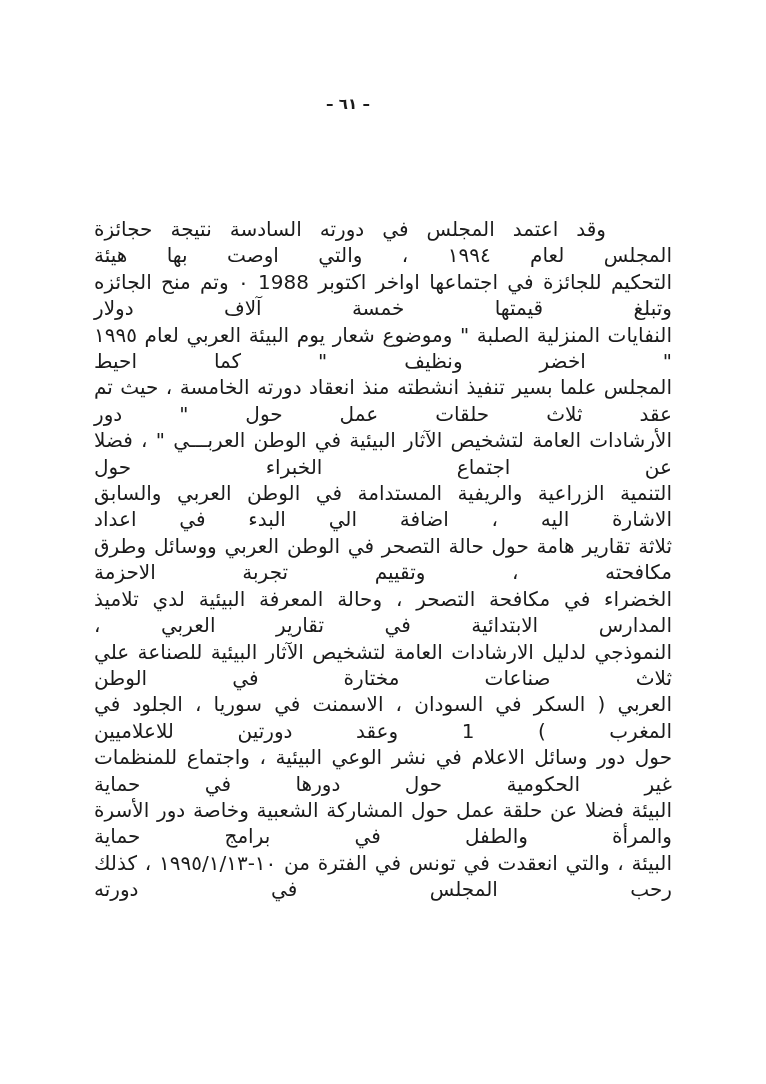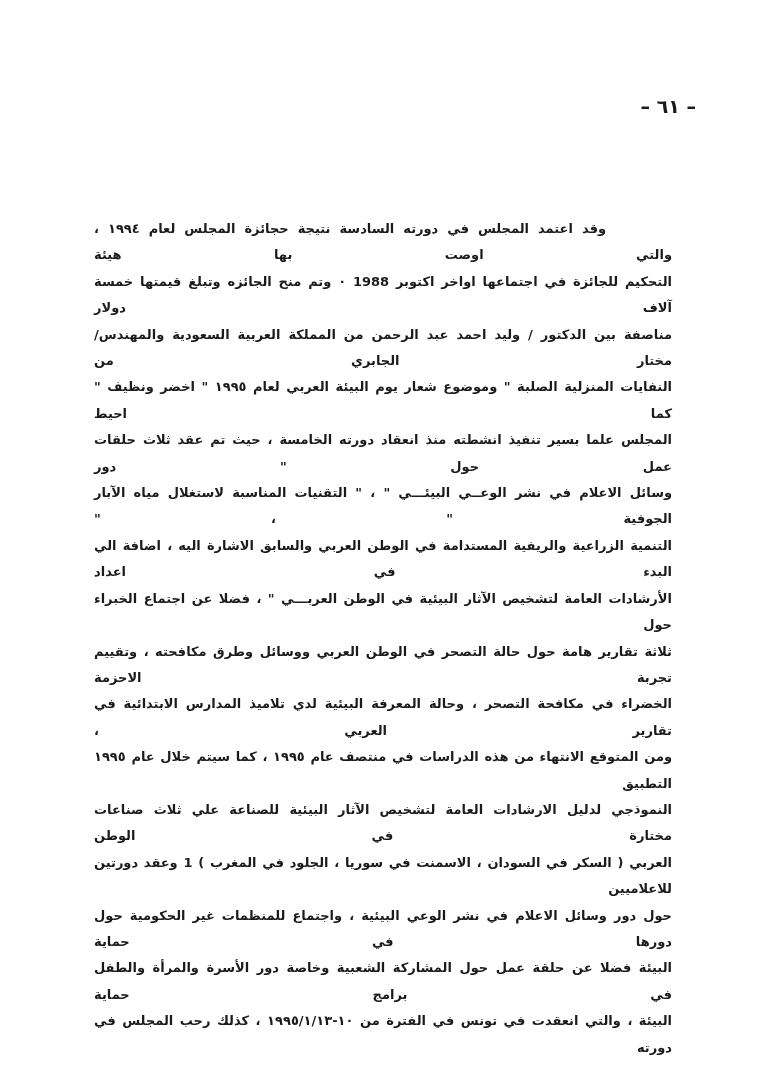--- a/index.html
+++ b/index.html
@@ -15,39 +15,40 @@
     color: #1b1b1b;
     font-family: "DejaVu Sans", sans-serif;
     direction: rtl;
     overflow: hidden;
   }
   .page-number {
     position: absolute;
     top: 95px;
     left: 0;
     width: 100%;
+    text-align: center;
     text-indent: 70px; 
-    font-size: 19px;
+    font-size: 15px;
     font-weight: bold;
     letter-spacing: 3px;
     direction: rtl;
   }
   .content {
     position: absolute;
     top: 216px;
     right: 94px;
     width: 578px;
   }
   .para {
     margin: 0;
     padding: 0;
   }
   .line {
-    font-size: 13px;
-    font-weight: bold;
+    font-size: 20px;
+    font-weight: normal;
     line-height: 26.4px;
     text-align: justify;
     text-align-last: justify;
     word-spacing: 1px;
   }
   .line.first-line {
     text-indent: 66px; 
   }
 </style>
 </head>
@@ -55,29 +56,26 @@
 
 <div class="page">
 
   <div class="page-number">– ٦١ –</div>
 
   <div class="content">
 
     <div class="para para-1">
       <div class="line first-line">وقد اعتمد المجلس في دورته السادسة نتيجة حجائزة المجلس لعام ١٩٩٤ ، والتي اوصت بها هيئة</div>
       <div class="line">التحكيم للجائزة في اجتماعها اواخر اكتوبر 1988 ٠ وتم منح الجائزه وتبلغ قيمتها خمسة آلاف دولار</div>
-      <div class="line">مناصفة بين الدكتور / وليد احمد عبد الرحمن من المملكة العربية السعودية والمهندس/ مختار الجابري من</div>
       <div class="line">النفايات المنزلية الصلبة " وموضوع شعار يوم البيئة العربي لعام ١٩٩٥ " اخضر ونظيف " كما احيط</div>
       <div class="line">المجلس علما بسير تنفيذ انشطته منذ انعقاد دورته الخامسة ، حيث تم عقد ثلاث حلقات عمل حول " دور</div>
-      <div class="line">وسائل الاعلام في نشر الوعــي البيئـــي " ، " التقنيات المناسبة لاستغلال مياه الآبار الجوفية " ، "</div>
+      <div class="line">الأرشادات العامة لتشخيص الآثار البيئية في الوطن العربـــي " ، فضلا عن اجتماع الخبراء حول</div>
       <div class="line">التنمية الزراعية والريفية المستدامة في الوطن العربي والسابق الاشارة اليه ، اضافة الي البدء في اعداد</div>
-      <div class="line">الأرشادات العامة لتشخيص الآثار البيئية في الوطن العربـــي " ، فضلا عن اجتماع الخبراء حول</div>
       <div class="line">ثلاثة تقارير هامة حول حالة التصحر في الوطن العربي ووسائل وطرق مكافحته ، وتقييم تجربة الاحزمة</div>
       <div class="line">الخضراء في مكافحة التصحر ، وحالة المعرفة البيئية لدي تلاميذ المدارس الابتدائية في تقارير العربي ،</div>
-      <div class="line">ومن المتوقع الانتهاء من هذه الدراسات في منتصف عام ١٩٩٥ ، كما سيتم خلال عام ١٩٩٥ التطبيق</div>
       <div class="line">النموذجي لدليل الارشادات العامة لتشخيص الآثار البيئية للصناعة علي ثلاث صناعات مختارة في الوطن</div>
       <div class="line">العربي ( السكر في السودان ، الاسمنت في سوريا ، الجلود في المغرب ) 1 وعقد دورتين للاعلاميين</div>
       <div class="line">حول دور وسائل الاعلام في نشر الوعي البيئية ، واجتماع للمنظمات غير الحكومية حول دورها في حماية</div>
       <div class="line">البيئة فضلا عن حلقة عمل حول المشاركة الشعبية وخاصة دور الأسرة والمرأة والطفل في برامج حماية</div>
       <div class="line">البيئة ، والتي انعقدت في تونس في الفترة من ١٠-١٣‏/‏١‏/‏١٩٩٥ ، كذلك رحب المجلس في دورته</div>
 
     </div>
 
   </div>
 </div>

